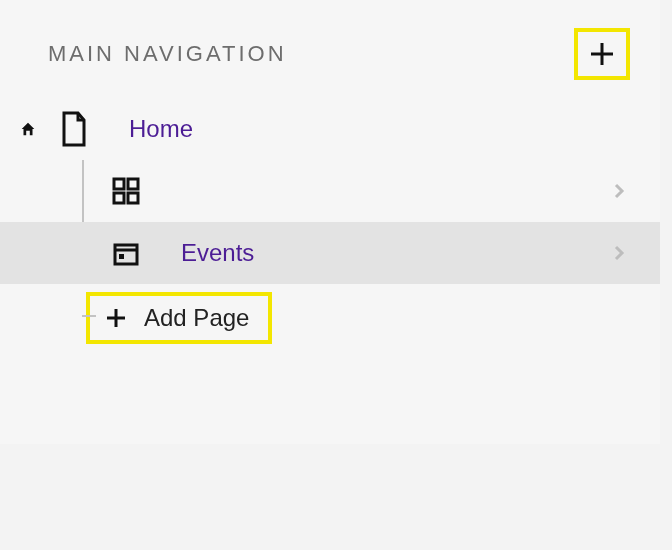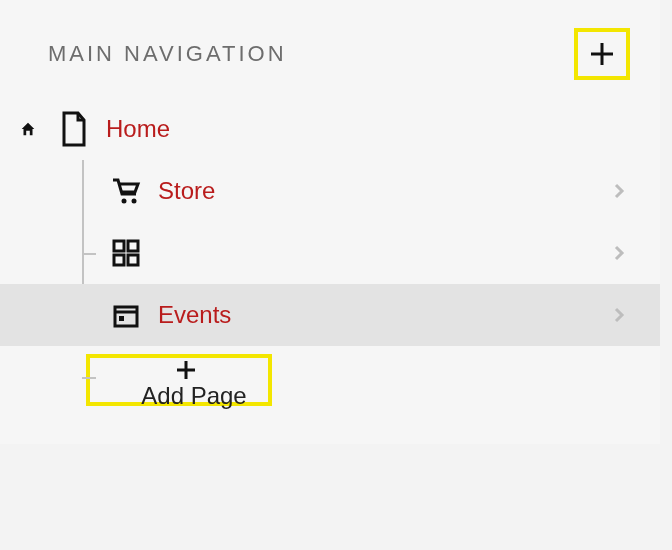--- a/index.html
+++ b/index.html
@@ -55,22 +55,22 @@
     justify-content: center;
   }
   .row .icon-slot {
     width: 36px;
     display: flex;
     justify-content: center;
     margin-left: 18px;
   }
   .row .label {
     font-size: 24px;
-    color: #b91c1c;
-    margin-left: 14px;
+    color: #4c1d95;
+    margin-left: 37px;
   }
   .row .chev {
     margin-left: auto;
   }
   .child-row .icon-slot {
     margin-left: 108px;
   }
   .tree-line {
     position: absolute;
     left: 82px;
@@ -91,21 +91,20 @@
   }
   .add-page-row {
     margin: 8px 0 0 86px;
     width: 186px;
     height: 52px;
     border: 4px solid #f3e600;
     display: flex;
     align-items: center;
     padding-left: 14px;
     cursor: pointer;
-    flex-direction: column;
   }
   .add-page-row .label {
     font-size: 24px;
     margin-left: 16px;
   }
   svg { display: block; }
   .chev svg { stroke: #bdbdbd; }
 </style>
 </head>
 <body>
@@ -139,37 +138,20 @@
           </svg>
       </span>
       <span class="label">Home</span>
     </div>
 
 
     <div style="position:relative;">
       <div class="tree-line"></div>
 
 
-      <div class="row child-row">
-        <span class="tree-tick" style="top:93px"></span>
-        <span class="icon-slot">
-          <svg width="32" height="30" viewBox="0 0 32 30">
-              <path d="M3 4 H8 L12 18 H26" fill="none" stroke="#111" stroke-width="3"></path>
-              <path d="M10 8 H28 L25 16 H12" fill="none" stroke="#111" stroke-width="3"></path>
-              <circle cx="14" cy="25" r="2.5" fill="#111"></circle>
-              <circle cx="24" cy="25" r="2.5" fill="#111"></circle>
-            </svg>
-        </span>
-        <span class="label">Store</span>
-        <span class="chev">
-          <svg width="22" height="22" viewBox="0 0 22 22">
-              <polyline points="8,5 14,11 8,17" fill="none" stroke-width="3"></polyline>
-            </svg>
-        </span>
-      </div>
 
       <div class="row child-row">
         <span class="tree-tick" style="top:155px"></span>
         <span class="icon-slot">
           <svg width="28" height="28" viewBox="0 0 28 28">
               <rect x="2" y="2" width="10" height="10" fill="none" stroke="#111" stroke-width="3"></rect>
               <rect x="16" y="2" width="10" height="10" fill="none" stroke="#111" stroke-width="3"></rect>
               <rect x="2" y="16" width="10" height="10" fill="none" stroke="#111" stroke-width="3"></rect>
               <rect x="16" y="16" width="10" height="10" fill="none" stroke="#111" stroke-width="3"></rect>
             </svg>

